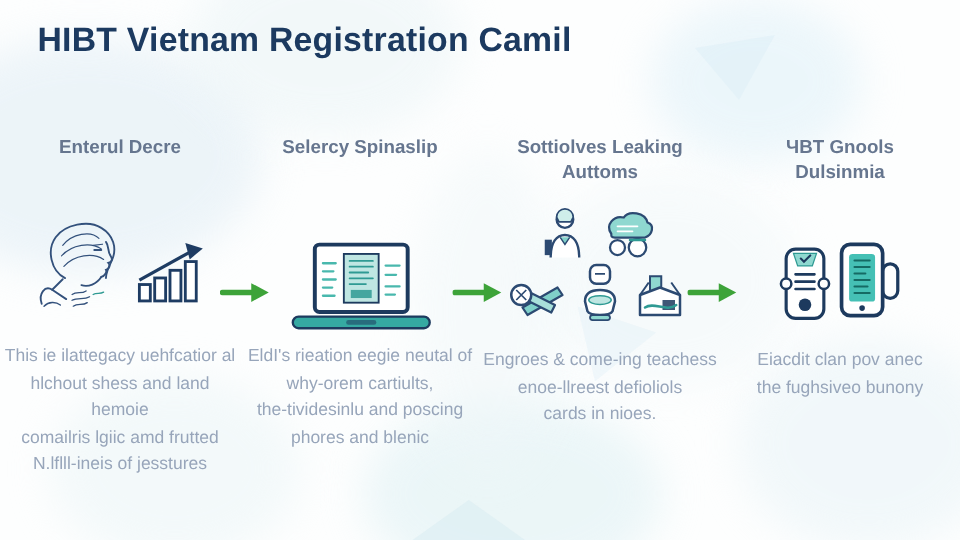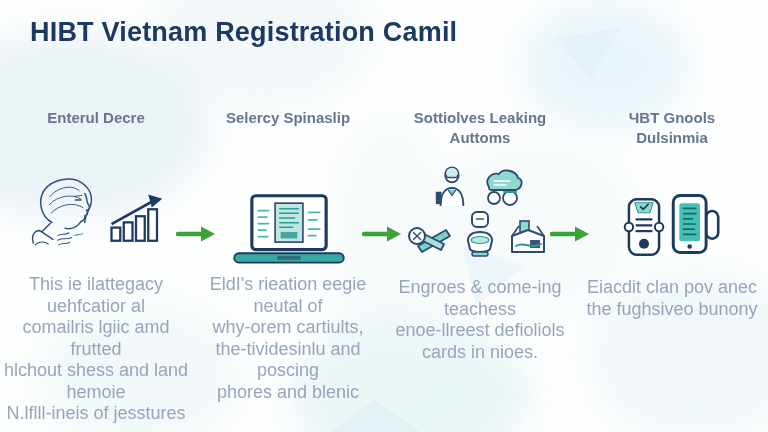--- a/index.html
+++ b/index.html
@@ -23,21 +23,21 @@
   .t3{left:330px;top:400px;width:90px;height:32px;background:#d8ecf2;clip-path:polygon(0 100%,50% 0,100% 100%);opacity:.5;}
 
   .title{
     position:absolute;left:30px;top:17px;
     font-size:27px;font-weight:700;color:#1c3a60;letter-spacing:.2px;text-align:center;
   }
   .step{position:absolute;top:108px;width:192px;text-align:center;}
   .s1{left:0;} .s2{left:192px;} .s3{left:384px;} .s4{left:576px;}
   .hline{font-size:15px;font-weight:700;color:#66768f;line-height:20px;}
   .body{position:absolute;width:192px;text-align:center;top:274px;
-        font-size:18px;color:#97a5ba;line-height:21.5px;}
+        font-size:14px;color:#97a5ba;line-height:21.5px;}
   .bs1{left:0;} .bs2{left:192px;} .bs3{left:384px;top:277px;} .bs4{left:576px;top:277px;}
   .icon{position:absolute;}
   .arrow{position:absolute;top:225px;}
   .a1{left:176px;} .a2{left:362px;} .a3{left:550px;}
 </style>
 </head>
 <body>
 
 <div class="canvas">
 
@@ -205,22 +205,22 @@
       <rect x="13" y="13" width="24" height="44" rx="3" fill="#45c0b5"></rect>
       <g stroke="#156a64" stroke-width="2" stroke-linecap="round">
         <path d="M18,19 h14 M18,25 h14 M18,31 h10 M18,37 h14 M18,43 h12 M18,49 h14"></path>
       </g>
       <circle cx="25" cy="63" r="2.6" fill="#1d3a5e"></circle>
     </svg>
   </span>
 
   <div class="body bs1">
     <div>This ie ilattegacy uehfcatior al</div>
+    <div>hlchout shess and land hemoie</div>
     <div>comailris lgiic amd frutted</div>
-    <div>hlchout shess and land hemoie</div>
     <div>N.lflll-ineis of jesstures</div>
   </div>
   <div class="body bs2">
     <div>EldI's rieation eegie neutal of</div>
     <div>why-orem cartiults,</div>
     <div>the-tividesinlu and poscing</div>
     <div>phores and blenic</div>
   </div>
   <div class="body bs3">
     <div>Engroes &amp; come-ing teachess</div>

